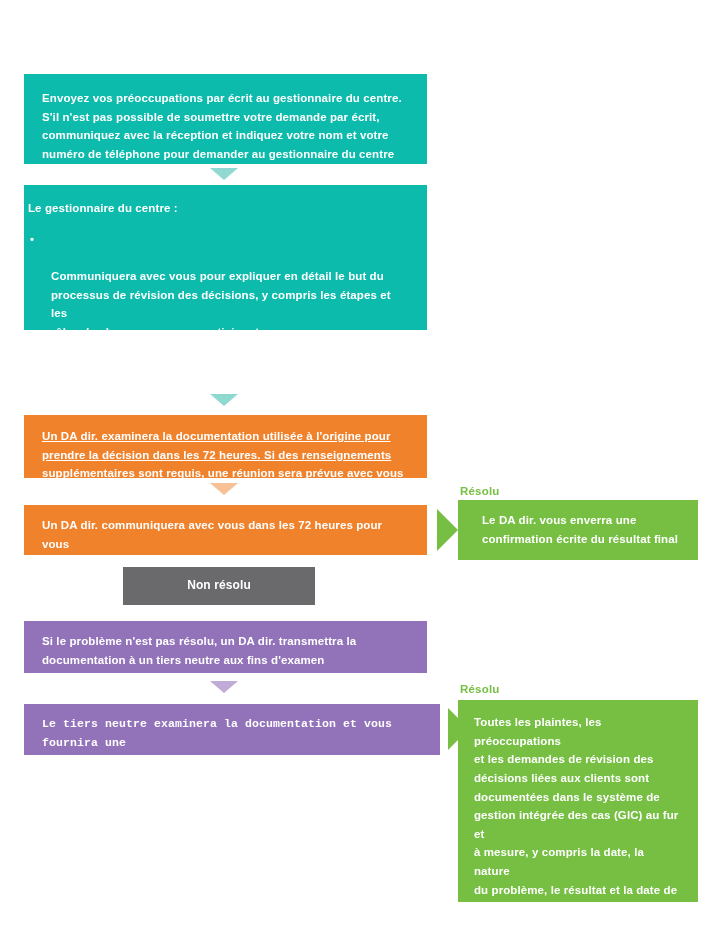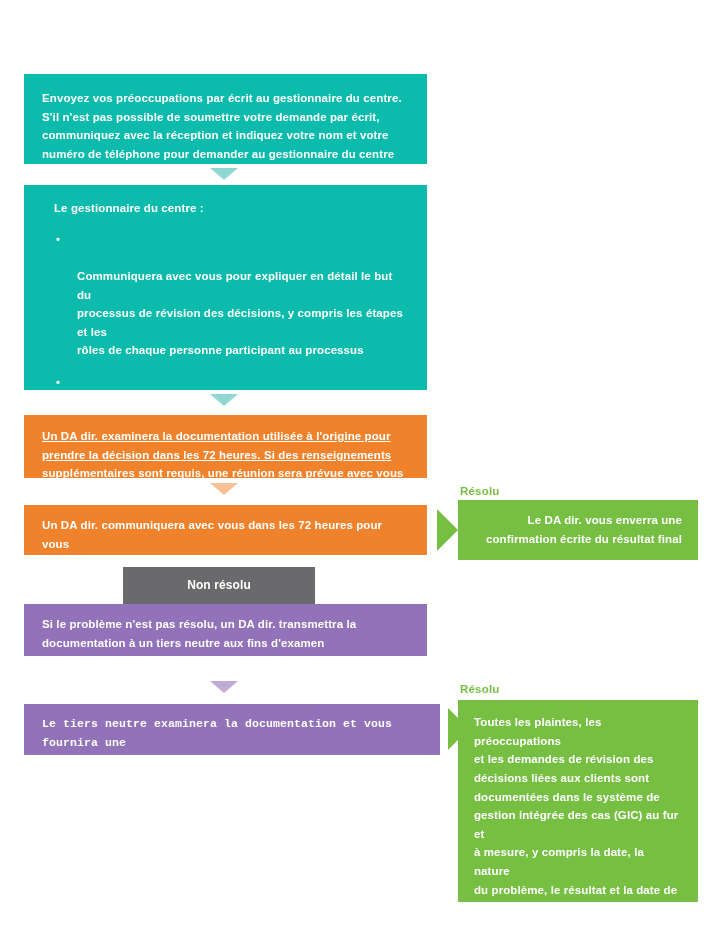--- a/index.html
+++ b/index.html
@@ -49,22 +49,22 @@
 
   
   #node-intake {
     left: 24px;  top: 74px;
     width: 403px; height: 90px;
     padding: 15px 18px 0 18px;
   }
 
   #node-manager {
     left: 24px;  top: 185px;
-    width: 403px; height: 205px;
-    padding: 14px 18px 0 30px;
+    width: 403px; height: 145px;
+    padding: 14px 18px 0 4px;
   }
 
   #node-manager .intro {
     display: block;
     margin-bottom: 12px;
   }
 
   .bullet-list {
     list-style: none;
     margin: 0;
@@ -102,37 +102,36 @@
     left: 123px; top: 567px;
     width: 192px; height: 38px;
     padding: 4px;
     display: flex;
     align-items: center;
     justify-content: center;
     font-size: 12px;
   }
 
   #node-thirdparty {
-    left: 24px;  top: 604px;
+    left: 24px;  top: 621px;
     width: 403px; height: 52px;
     padding: 11px 18px 4px 18px;
   }
 
   #node-finaldecision {
     left: 24px;  top: 704px;
     width: 416px; height: 51px;
     padding: 11px 18px 1px 18px;
     font-family: Liberation Mono, monospace;
   }
 
   #node-confirmation {
     left: 458px; top: 500px;
     width: 240px; height: 60px;
     padding: 11px 16px 0 24px;
-    text-align: right;
   }
 
   #node-documentation {
     left: 458px; top: 700px;
     width: 240px; height: 202px;
     padding: 13px 16px 12px 16px;
   }
 
   
   .arrow-down {

